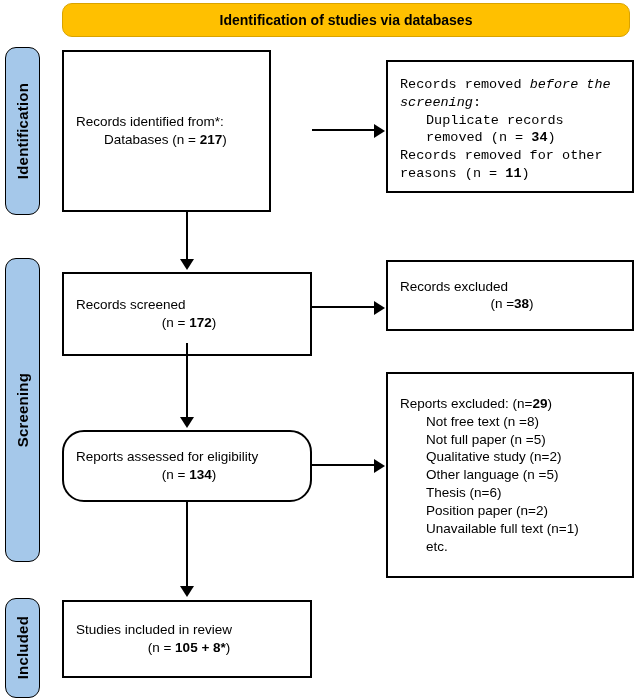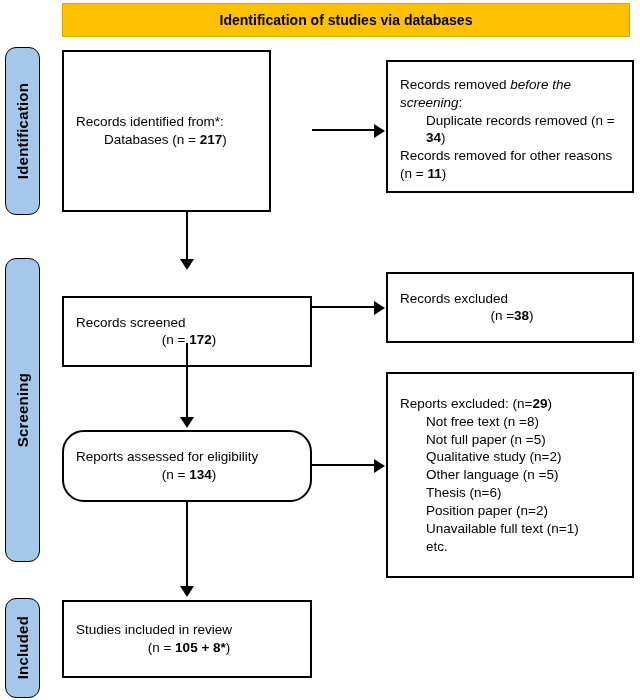--- a/index.html
+++ b/index.html
@@ -12,21 +12,21 @@
     overflow:hidden;
   }
   #diagram{position:relative;width:640px;height:700px;}
 
   
   .banner{
     position:absolute;
     left:62px;top:3px;width:568px;height:34px;
     background:#FFC000;
     border:1px solid #D9A300;
-    border-radius:0;
+    border-radius:10px;
     box-sizing:border-box;
     display:flex;align-items:center;justify-content:center;
     font-weight:bold;font-size:14px;
     letter-spacing:0px;
   }
 
   
   .stage{
     position:absolute;left:5px;width:35px;
     background:#A5C8EA;
@@ -61,23 +61,23 @@
     top:50%;transform:translateY(-50%);
   }
   .box.topalign .inner{top:14px;transform:none;}
   .indent1{padding-left:28px;display:block;}
   .indent-list{padding-left:26px;display:block;}
   b{font-weight:bold;text-align:right;}
   i{font-style:italic;}
 
   
   #box-identified    {left:62px; top:50px;  width:209px;height:162px;}
-  #box-removed       {left:386px;top:60px;  width:248px;height:133px;}
-  #box-screened      {left:62px; top:272px; width:250px;height:71px;margin-top:24px;}
-  #box-excluded      {left:386px;top:272px; width:248px;height:71px;}
+  #box-removed       {left:386px;top:60px;  width:248px;height:133px;font-family:Liberation Mono, monospace;}
+  #box-screened      {left:62px; top:272px; width:250px;height:84px;}
+  #box-excluded      {left:386px;top:260px; width:248px;height:71px;}
   #box-assessed      {left:62px; top:430px; width:250px;height:72px;border-radius:22px;}
   #box-reports-excl  {left:386px;top:372px; width:248px;height:206px;}
   #box-included      {left:62px; top:600px; width:250px;height:78px;}
 
   
   .line2{display:block;text-align:center;}
 
   
   .vline{position:absolute;width:2px;background:#000000;}
   .hline{position:absolute;height:2px;background:#000000;}

